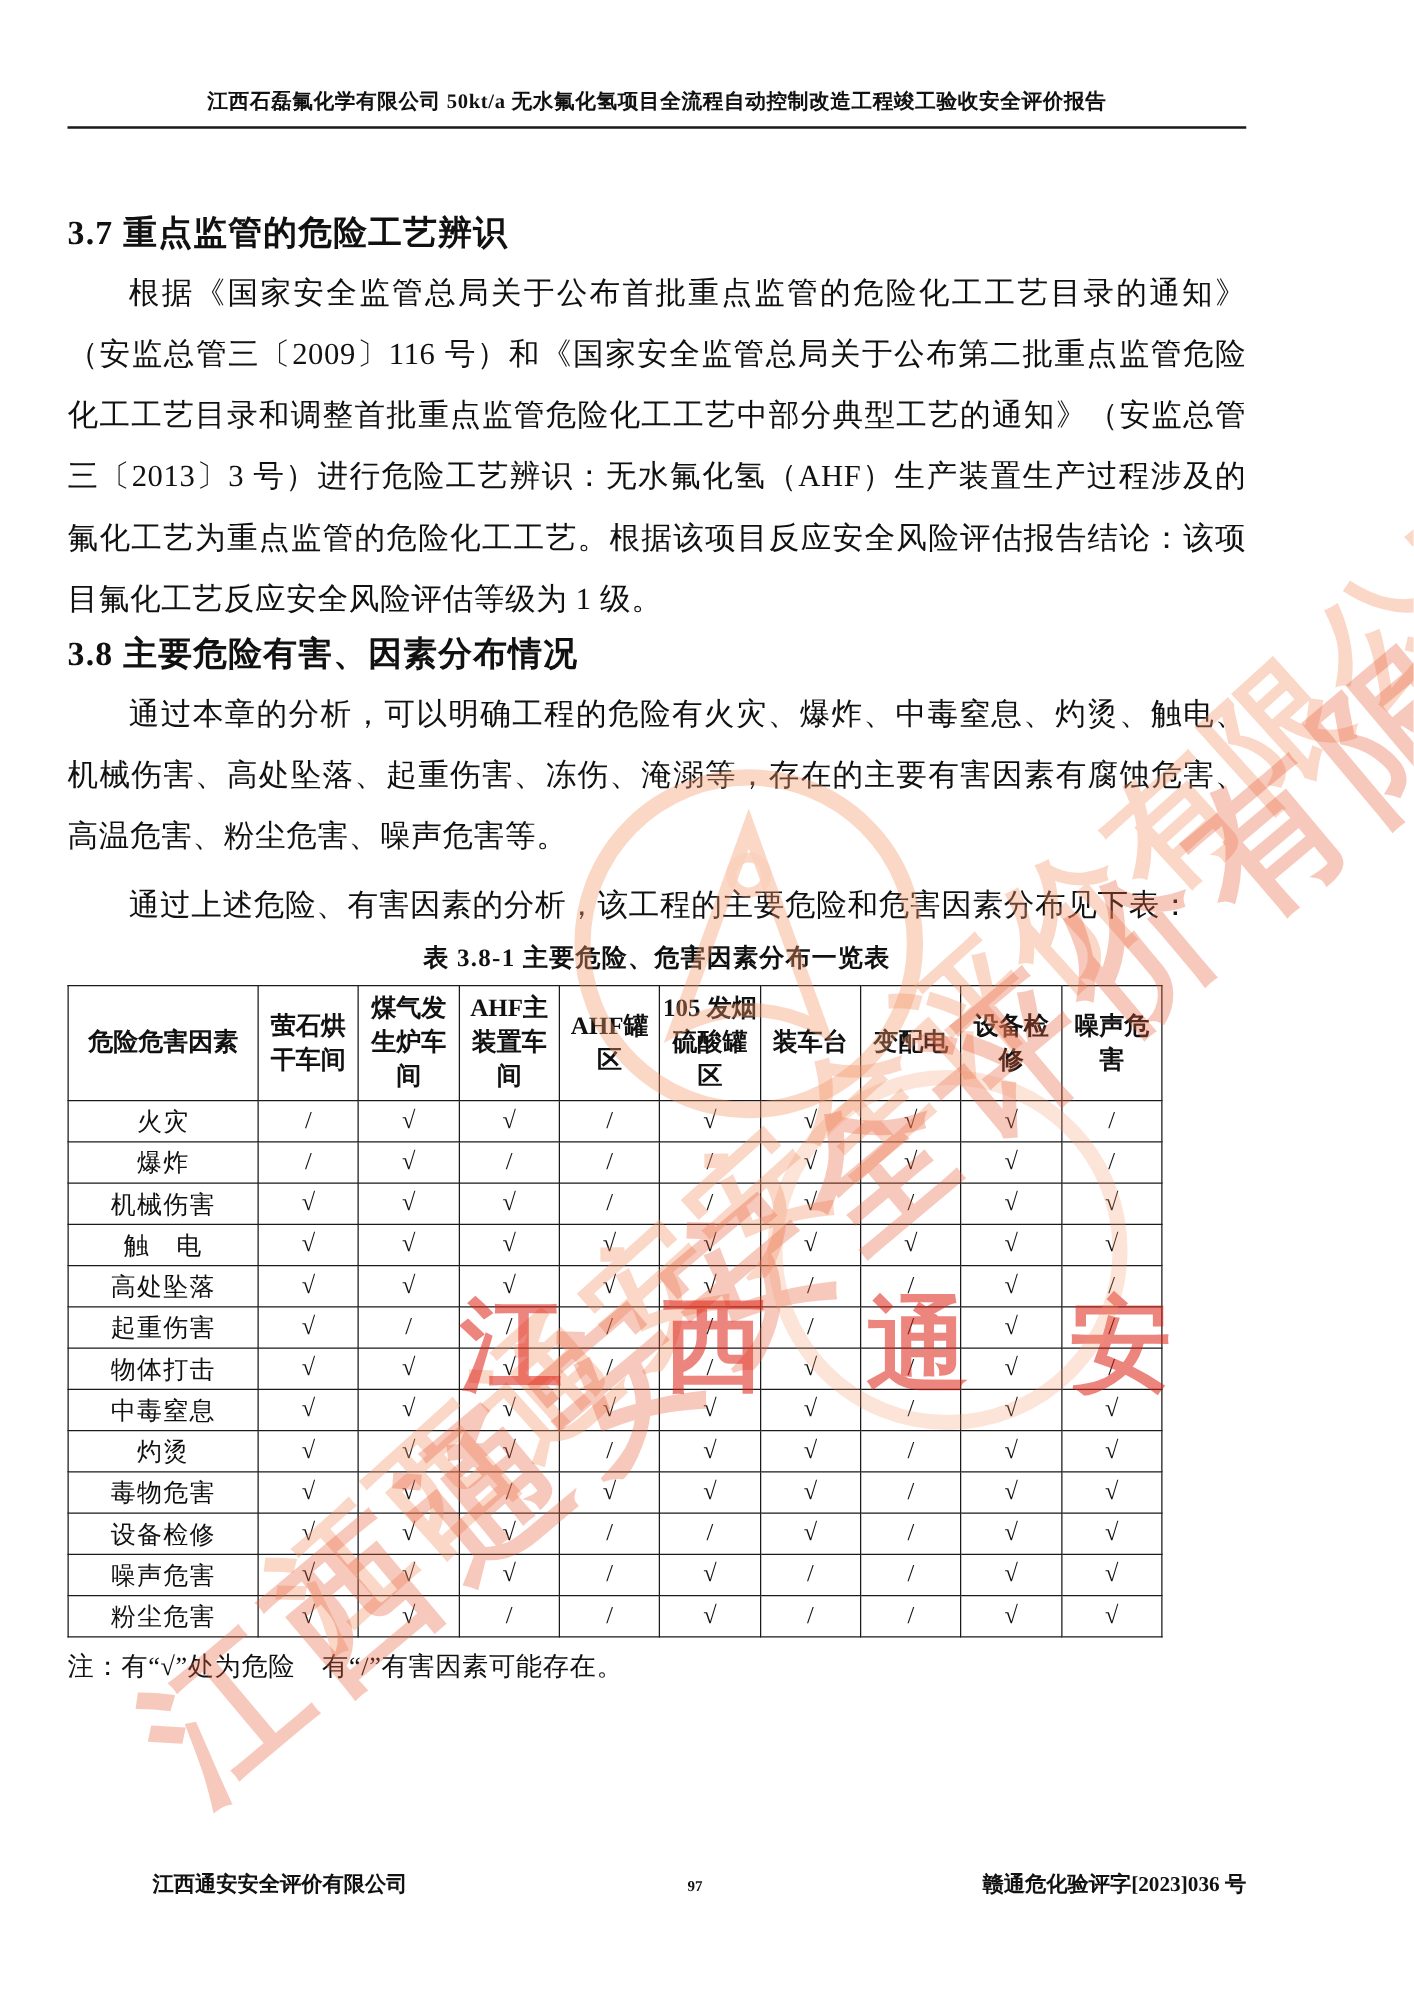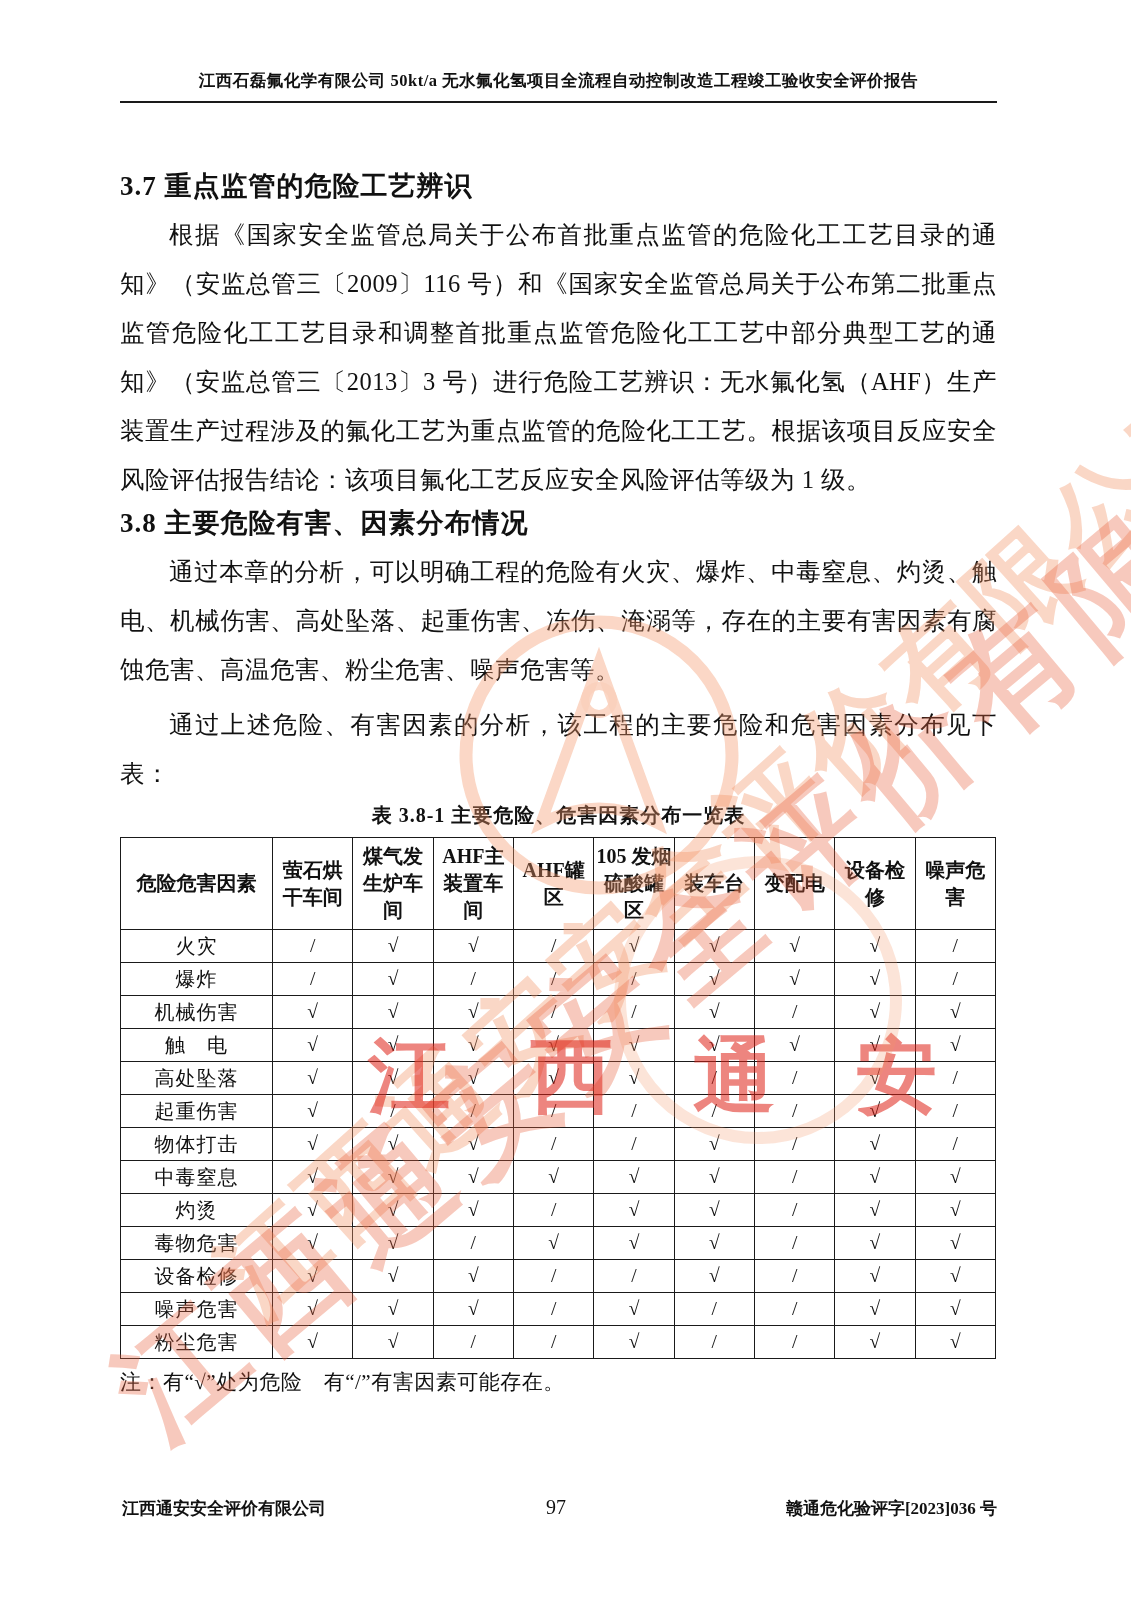--- a/index.html
+++ b/index.html
@@ -9,21 +9,21 @@
     width:1131px; height:1600px;
     margin:0 auto;
     background:#ffffff;
     font-family:"Liberation Serif","DejaVu Serif",serif;
     color:#111111;
     overflow:hidden;
   }
   .content {
     position:relative;
     z-index:1;
-    padding:70px 134px 0 120px;
+    padding:70px 134px 0 54px;
   }
   
   .doc-header {
     text-align:center;
     font-size:16.5px;
     font-weight:700;
     letter-spacing:0.5px;
     padding-bottom:9px;
     border-bottom:2px solid #1a1a1a;
   }
@@ -87,21 +87,21 @@
     position:absolute;
     z-index:1;
     left:122px; right:134px;
     top:1496px;
     display:flex;
     justify-content:space-between;
     align-items:baseline;
     font-size:17px;
     font-weight:700;
   }
-  .doc-footer .page-num { font-weight:400; font-size:20px; }
+  .doc-footer .page-num { font-weight:700; font-size:12px; }
   
   .wm { position:absolute; pointer-events:none; white-space:nowrap; z-index:4; }
   .wm-diag-company {
     left:235px; top:1225px;
     font-size:104px; font-weight:700;
     letter-spacing:8px;
     color:rgba(243,151,106,0.38);
     transform:rotate(-42deg);
     transform-origin:0 50%;
   }

